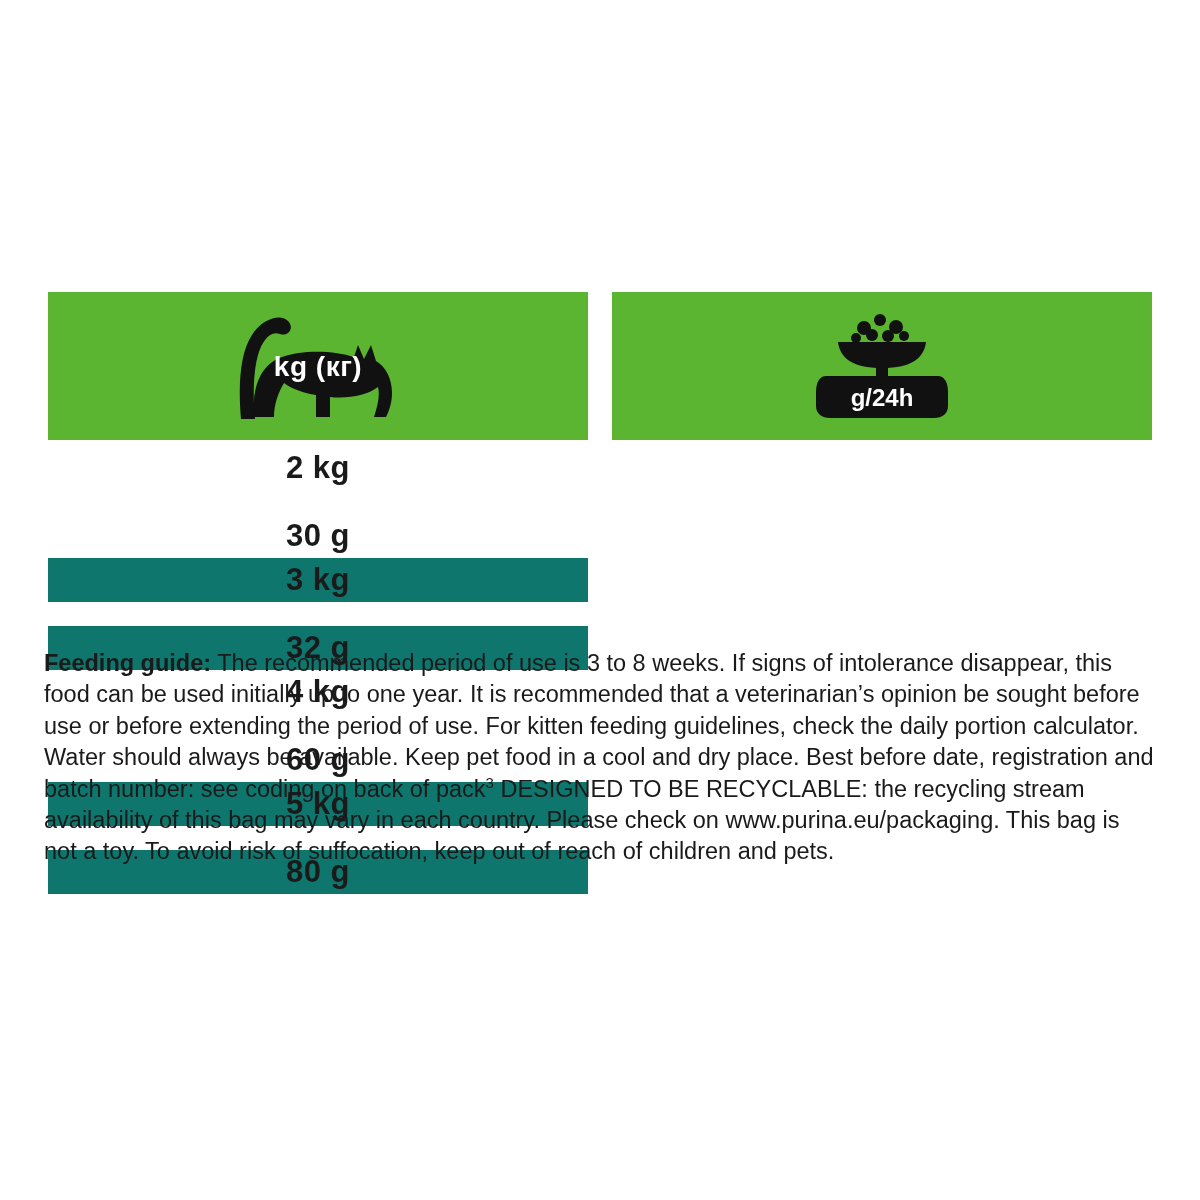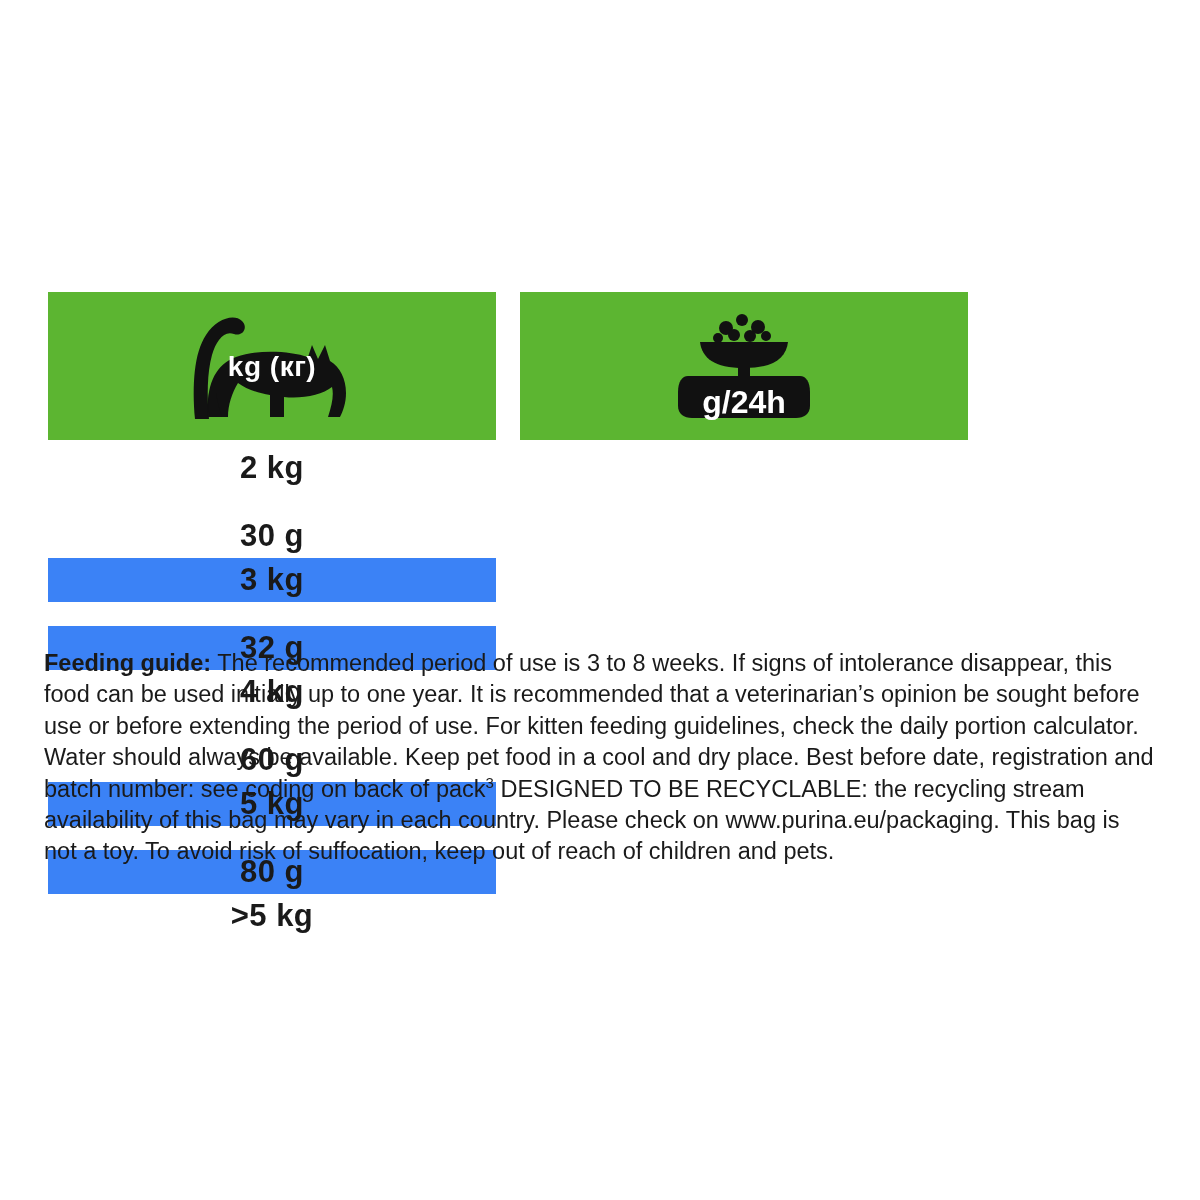--- a/index.html
+++ b/index.html
@@ -27,21 +27,21 @@
     width: 1104px;
   }
 
   .table-row {
     display: flex;
     width: 100%;
     align-items: stretch;
   }
 
   .cell {
-    width: 448px;
+    width: 540px;
     box-sizing: border-box;
     display: flex;
     align-items: center;
     justify-content: center;
     text-align: center;
   }
 
   .gap {
     width: 24px;
     flex: 0 0 24px;
@@ -59,21 +59,21 @@
 
   .data-row .cell {
     height: 44px;
     font-size: 31px;
     font-weight: bold;
     color: #1a1a1a;
     letter-spacing: 0.5px;
   }
 
   .data-row.striped .cell {
-    background: #3b82f6;
+    background: #0f766e;
   }
 
   .row-spacer {
     height: 6px;
   }
 
   
   .icon-wrap {
     position: relative;
     width: 100%;
@@ -105,21 +105,21 @@
     left: 50%;
     top: 50%;
     transform: translate(-50%, -50%);
   }
 
   .g24-label {
     position: absolute;
     left: 50%;
     top: 50%;
     transform: translate(-50%, 18px);
-    font-size: 32px;
+    font-size: 24px;
     font-weight: bold;
     color: #ffffff;
     white-space: nowrap;
     z-index: 3;
   }
 
   
   .guide {
     position: absolute;
     left: 44px;
@@ -210,21 +210,20 @@
       <div class="cell">60 g</div>
     </div>
 
     <div class="table-row data-row striped">
       <div class="cell">5 kg</div>
       <div class="gap"></div>
       <div class="cell">80 g</div>
     </div>
 
     <div class="table-row data-row">
-      <div class="cell">&gt;5 kg</div>
       <div class="gap"></div>
     </div>
 
   </div>
 
   <div class="guide">
     <b>Feeding guide:</b><span> The recommended period of use is 3 to 8 weeks. If signs of intolerance disappear, this food can be used initially up to one year. It is recommended that a veterinarian’s opinion be sought before use or before extending the period of use. For kitten feeding guidelines, check the daily portion calculator. Water should always be available. Keep pet food in a cool and dry place. Best before date, registration and batch number: see coding on back of pack</span><span class="sup">3</span><span> DESIGNED TO BE RECYCLABLE: the recycling stream availability of this bag may vary in each country. Please check on www.purina.eu/packaging. This bag is not a toy. To avoid risk of suffocation, keep out of reach of children and pets.</span>
   </div>
 
 </div>

